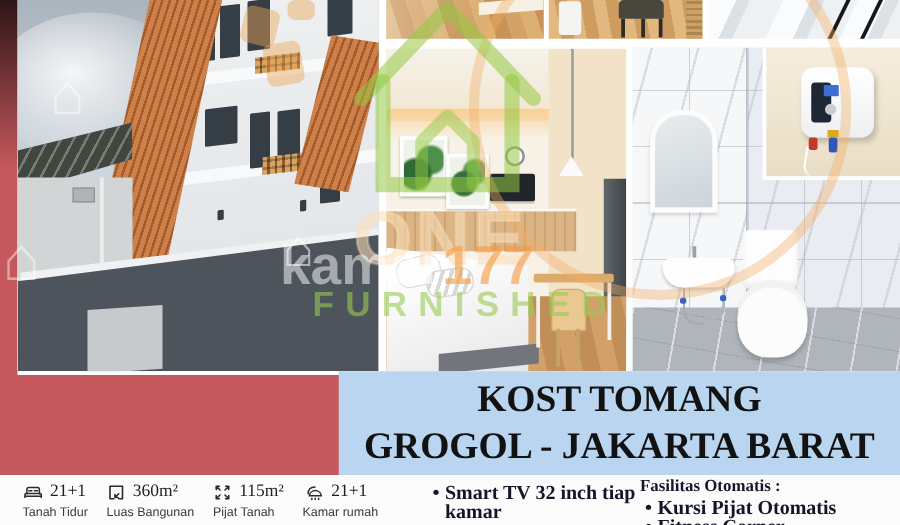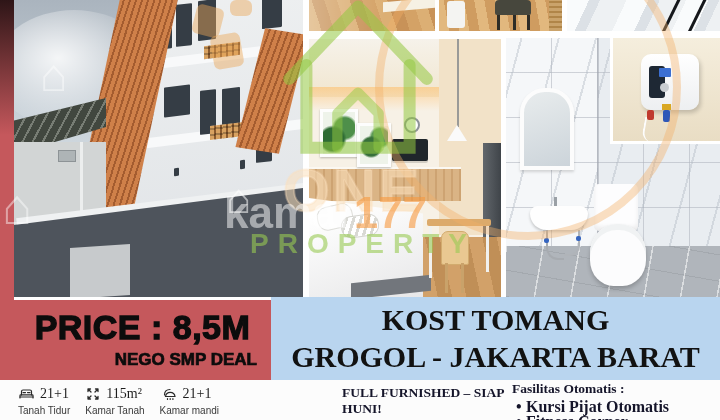--- a/index.html
+++ b/index.html
@@ -276,26 +276,22 @@
   <svg class="abs wm-house" width="180" height="172" viewBox="0 0 100 100">
     <path d="M10 54 L50 12 L90 54" fill="none" stroke="rgba(148,201,66,.55)" stroke-width="7" stroke-linecap="round" stroke-linejoin="round"></path>
     <path d="M20 46 V94 H80 V46" fill="none" stroke="rgba(148,201,66,.55)" stroke-width="7" stroke-linecap="round"></path>
     <path d="M38 94 V74 L50 62 L62 74 V94" fill="none" stroke="rgba(148,201,66,.5)" stroke-width="6" stroke-linecap="round" stroke-linejoin="round"></path>
   </svg>
   <div class="abs wm-glyph" style="left:40px;top:52px;font-size:46px;">⌂</div>
   <div class="abs wm-glyph" style="left:2px;top:182px;font-size:50px;">⌂</div>
   <div class="abs wm-glyph" style="left:226px;top:178px;font-size:42px;color:rgba(255,255,255,.55);">⌂</div>
   <div class="abs wm-one">ONE</div>
   <div class="abs wm-rumah"><span>kamar</span><span class="wm-123">177</span></div>
-  <div class="abs wm-prop">PROPERTY</div>
-
-  <div class="abs price-box">
-    <div class="abs price-main">PRICE : 8,5M</div>
-    <div class="abs price-note">NEGO SMP DEAL</div>
-  </div>
+  <div class="abs wm-prop">FURNISHED</div>
+
 
   <div class="abs title-box">
     <div class="abs title-l2">GROGOL - JAKARTA BARAT</div>
     <div class="abs title-l1">KOST TOMANG</div>
   </div>
 
   <div class="abs footer">
     <div class="abs stats">
 
       <div class="stat">
@@ -306,53 +302,64 @@
               <path d="M2 12 V9.5 Q2 8.8 2.8 8.8 H14.2 Q15 8.8 15 9.5 V12"></path>
               <path d="M2 11 H15"></path>
                 <path d="M5 6.6 H7.5 M9.5 6.6 H12"></path>
             </svg>
           </span>
           <span class="stat-val">21+1</span>
         </div>
         <div class="stat-label">Tanah Tidur</div>
       </div>
 
+      <div class="stat">
+        <div class="stat-top">
+          <span>
+            <svg width="16" height="16" viewBox="0 0 16 16" fill="none" stroke="#2b2b2b" stroke-width="1.3" stroke-linecap="round" stroke-linejoin="round">
+              <path d="M6 13 H3 V3 H13 V13 H10"></path>
+              <path d="M10 9 L7 12 M7 12 H9.4 M7 12 V9.6"></path>
+            </svg>
+          </span>
+          <span class="stat-val">360m²</span>
+        </div>
+        <div class="stat-label">Luas Bangunan</div>
+      </div>
 
       <div class="stat">
         <div class="stat-top">
           <span>
             <svg width="16" height="16" viewBox="0 0 16 16" fill="none" stroke="#2b2b2b" stroke-width="1.3" stroke-linecap="round" stroke-linejoin="round">
               <path d="M3 5.5 V3 H5.5 M3 3 L6 6"></path>
               <path d="M10.5 3 H13 V5.5 M13 3 L10 6"></path>
               <path d="M13 10.5 V13 H10.5 M13 13 L10 10"></path>
               <path d="M5.5 13 H3 V10.5 M3 13 L6 10"></path>
             </svg>
           </span>
           <span class="stat-val">115m²</span>
         </div>
-        <div class="stat-label">Kamar Tanah</div>
+        <div class="stat-label">Pijat Tanah</div>
       </div>
 
       <div class="stat">
         <div class="stat-top">
           <span>
             <svg width="18" height="16" viewBox="0 0 18 16" fill="none" stroke="#2b2b2b" stroke-width="1.2" stroke-linecap="round">
               <path d="M4.5 9 Q4.5 3.5 10 3.5"></path>
               <path d="M5.5 10.5 A4.8 4.8 0 0 1 15 10.5 Z"></path>
               <path d="M7.5 12.5 v1 M10.2 12.5 v1 M12.9 12.5 v1"></path>
             </svg>
           </span>
           <span class="stat-val">21+1</span>
         </div>
-        <div class="stat-label">Kamar mandi</div>
+        <div class="stat-label">Kamar rumah</div>
       </div>
     </div>
 
     <div class="abs feat features">
-      <div class="feat-h">FULL FURNISHED – SIAP HUNI!</div>
       <ul>
         <li>Smart TV 32 inch tiap kamar</li>
 
       </ul>
     </div>
 
     <div class="abs feat facilities">
       <div class="feat-h">Fasilitas Otomatis :</div>
       <ul>
         <li>Kursi Pijat Otomatis</li>

